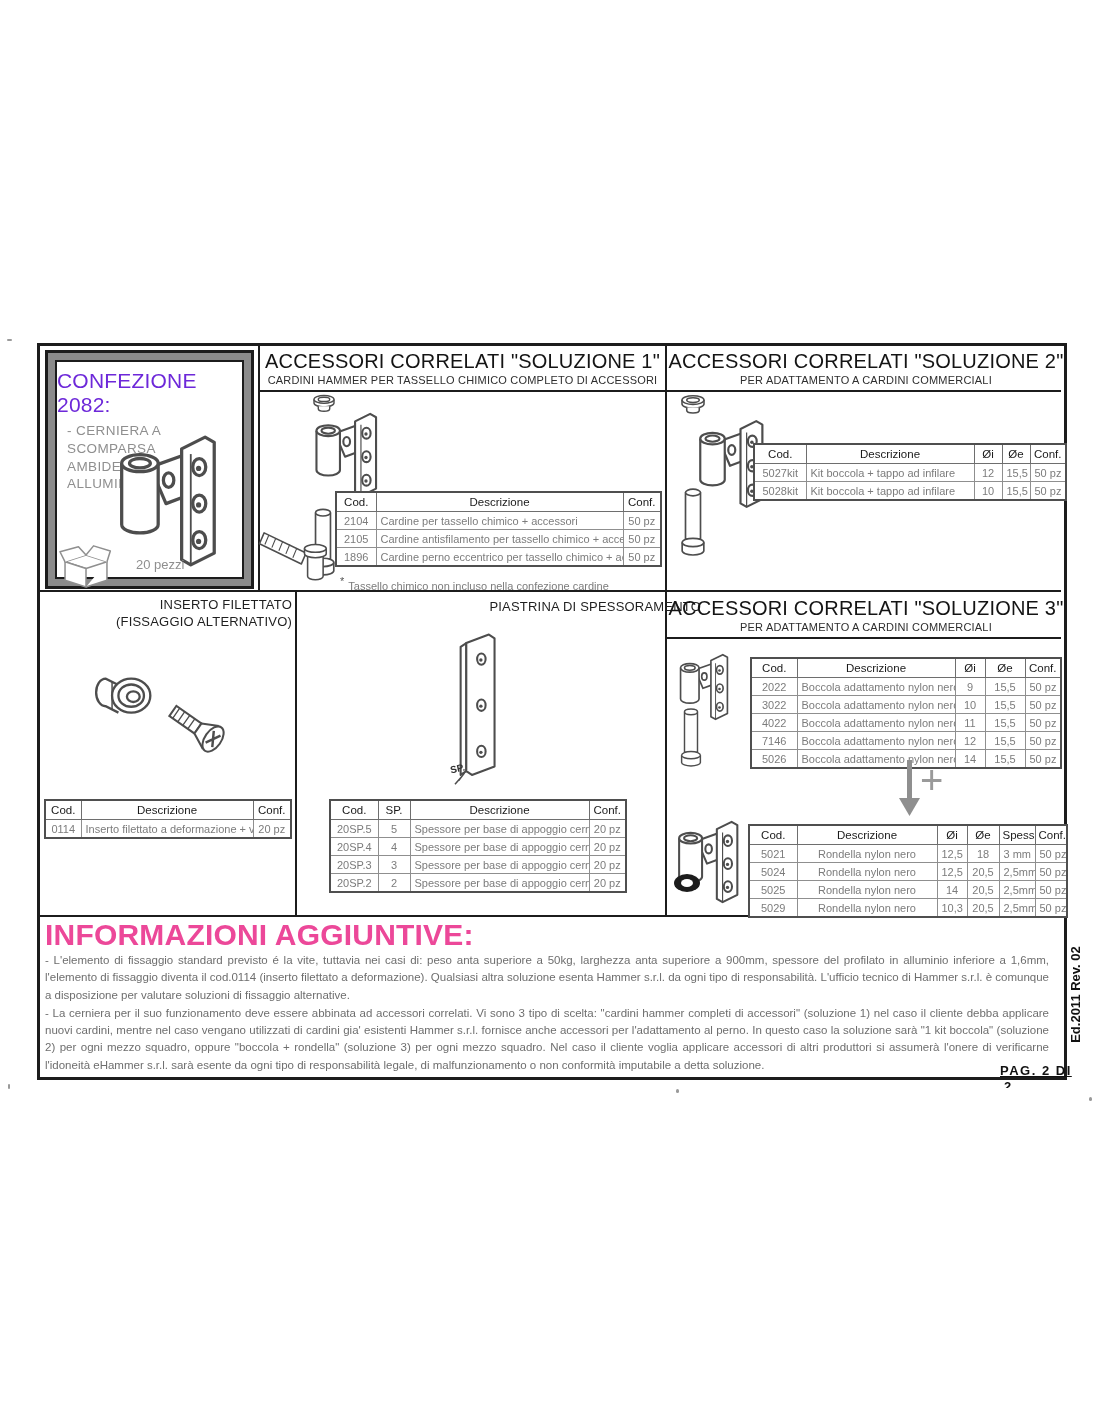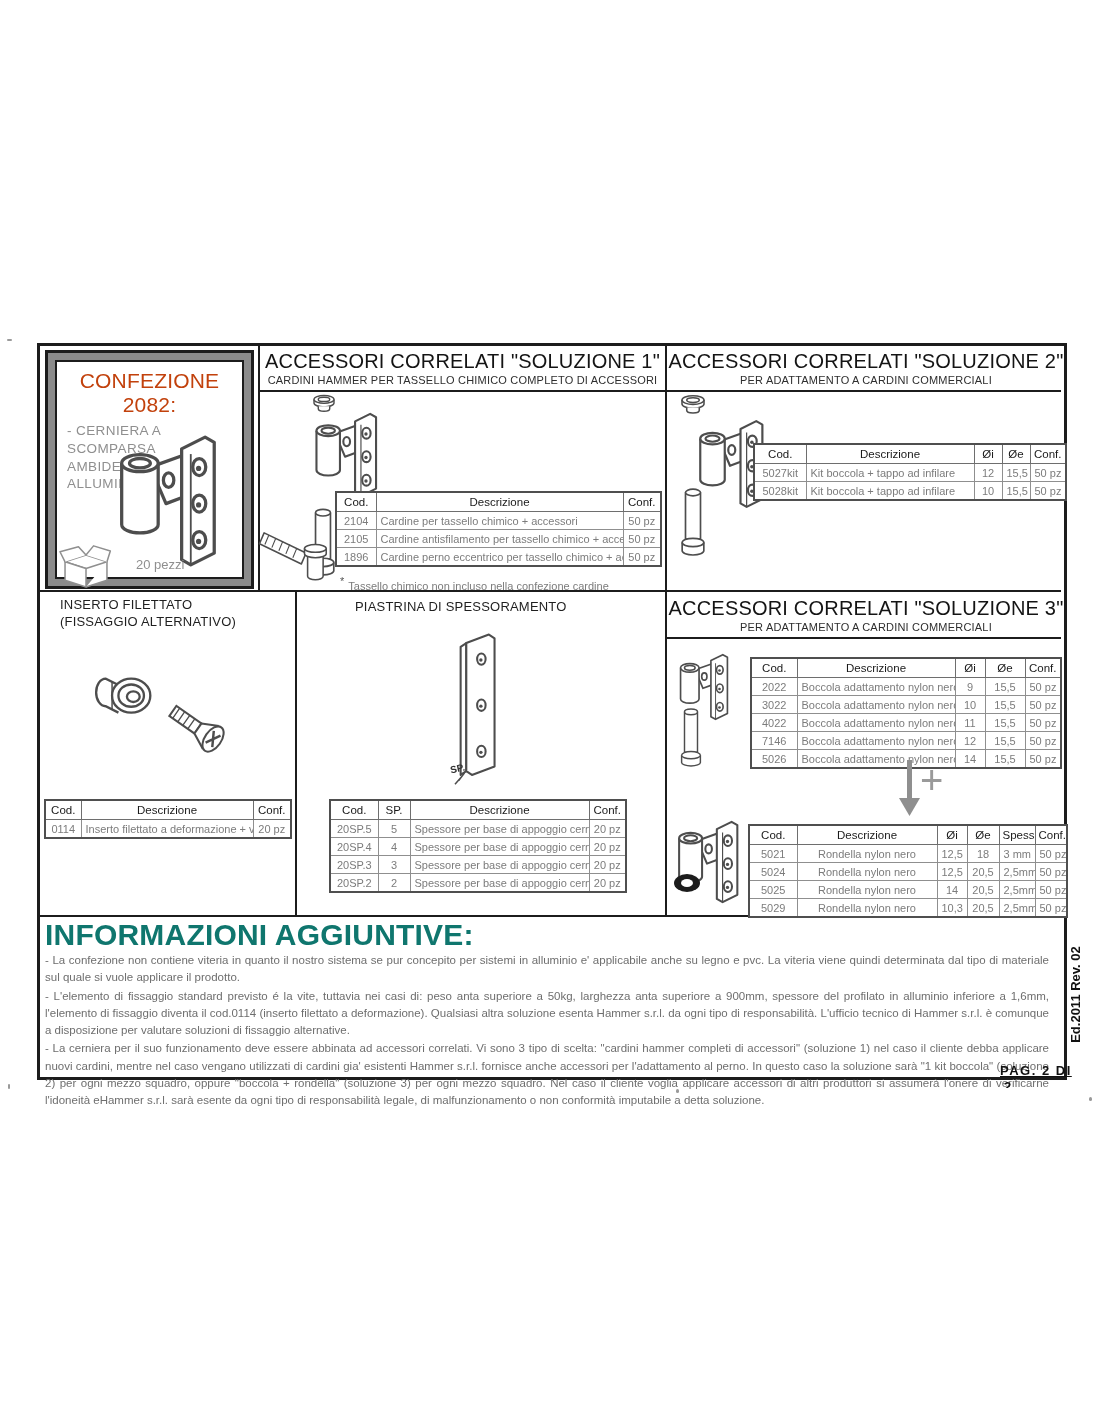--- a/index.html
+++ b/index.html
@@ -5,38 +5,38 @@
   html,body{margin:0;padding:0;background:#ffffff;}
   body{width:1100px;height:1422px;position:relative;font-family:"Liberation Sans",sans-serif;overflow:hidden;}
   .abs{position:absolute;}
   .line{position:absolute;background:#1c1c1c;}
   
   .frame{position:absolute;left:37px;top:343px;width:1024px;height:731px;border:3px solid #1c1c1c;background:#fff;}
   
   .phead{text-align:center;}
   .phead .t1{font-size:20px;color:#141414;letter-spacing:.2px;line-height:1.1;margin-top:5px;}
   .phead .t2{font-size:11px;color:#2e2e2e;margin-top:2px;letter-spacing:.2px;}
-  .sec-title{font-size:13px;color:#1f1f1f;text-align:left;line-height:1.3;letter-spacing:.2px;margin-left:20px;}
+  .sec-title{font-size:13px;color:#1f1f1f;text-align:right;line-height:1.3;letter-spacing:.2px;}
   
   .conf-outer{position:absolute;left:45px;top:350px;width:203px;height:233px;border:3px solid #1c1c1c;background:#fff;}
   .conf-mid{position:absolute;inset:0;border:7px solid #8b8b8b;}
   .conf-inner{position:absolute;inset:0;border:2px solid #1c1c1c;background:#fff;}
-  .conf-title{font-size:21px;color:#c2410c;text-align:center;margin-top:7px;letter-spacing:.2px;}
+  .conf-title{font-size:21px;color:#6d28d9;text-align:left;margin-top:7px;letter-spacing:.2px;}
   .conf-desc{font-size:13.5px;color:#8f8f8f;margin:5px 8px 0 10px;line-height:1.32;letter-spacing:.4px;}
   .conf-qty{font-size:13px;color:#8f8f8f;}
   
   table.spec{border-collapse:collapse;table-layout:fixed;background:#fff;border:2px solid #4f4f4f;}
   table.spec th{border:1px solid #6e6e6e;font-weight:normal;font-size:11.5px;color:#1a1a1a;padding:3px 3px;white-space:nowrap;overflow:hidden;text-align:center;}
   table.spec td{border:1px solid #8f8f8f;font-size:11px;color:#7c7c7c;padding:2.5px 4px;white-space:nowrap;overflow:hidden;}
   td.c{text-align:center;}
   td.l{text-align:left;}
   .footnote{font-size:11px;color:#7c7c7c;}
   .footnote sup{font-size:11px;color:#555;margin-right:4px;}
   
-  .info-title{font-size:30px;font-weight:bold;color:#0f766e;letter-spacing:.2px;}
+  .info-title{font-size:30px;font-weight:bold;color:#ec4899;letter-spacing:.2px;}
   .info-text{font-size:11.5px;color:#6e6e6e;line-height:1.5;text-align:justify;}
   .info-text p{margin:0 0 1px 0;}
   
   .edition{font-size:13px;font-weight:bold;color:#111;white-space:nowrap;transform:rotate(-90deg);transform-origin:center;}
   .pagnum{font-size:13px;font-weight:bold;color:#111;letter-spacing:1.5px;}
   .pagnum2{font-size:13px;font-weight:bold;color:#111;height:9px;overflow:hidden;}
   .plus{font-size:40px;color:#9a9a9a;font-weight:normal;}
   .sp-label{font-size:10px;font-weight:bold;color:#333;}
   .artifact{position:absolute;background:#9a9a9a;border-radius:2px;}
   svg{display:block;}
@@ -450,21 +450,20 @@
     <td class="c">10,3</td>
     <td class="c">20,5</td>
     <td class="c">2,5mm</td>
     <td class="c">50 pz</td>
   </tr>
 </tbody>
   </table>
 
 <div class="abs info-title" style="left:45px;top:918px;">INFORMAZIONI AGGIUNTIVE:</div>
 <div class="abs info-text" style="left:45px;top:952px;width:1004px;">
-  <p>- La confezione non contiene viteria in quanto il nostro sistema se pur concepito per sistemi in alluminio e' applicabile anche su legno e pvc. La viteria viene quindi determinata dal tipo di materiale sul quale si vuole applicare il prodotto.</p>
   <p>- L'elemento di fissaggio standard previsto é la vite, tuttavia nei casi di: peso anta superiore a 50kg, larghezza anta superiore a 900mm, spessore del profilato in alluminio inferiore a 1,6mm, l'elemento di fissaggio diventa il cod.0114 (inserto filettato a deformazione). Qualsiasi altra soluzione esenta Hammer s.r.l. da ogni tipo di responsabilità. L'ufficio tecnico di Hammer s.r.l. è comunque a disposizione per valutare soluzioni di fissaggio alternative.</p>
   <p>- La cerniera per il suo funzionamento deve essere abbinata ad accessori correlati. Vi sono 3 tipo di scelta: "cardini hammer completi di accessori" (soluzione 1) nel caso il cliente debba applicare nuovi cardini, mentre nel caso vengano utilizzati di cardini gia' esistenti Hammer s.r.l. fornisce anche accessori per l'adattamento al perno. In questo caso la soluzione sarà  "1 kit boccola" (soluzione 2) per ogni mezzo squadro, oppure "boccola + rondella" (soluzione 3) per ogni mezzo squadro. Nel caso il cliente voglia applicare accessori di altri produttori si assumerà l'onere di verificarne l'idoneità eHammer s.r.l. sarà esente da ogni tipo di responsabilità legale, di malfunzionamento o non conformità imputabile a detta soluzione.</p>
 </div>
 
 <div class="abs edition" style="left:1010px;top:987px;width:130px;text-align:center;">Ed.2011 Rev. 02</div>
 <div class="abs pagnum" style="left:1000px;top:1063px;text-decoration:underline;">PAG. 2 DI</div>
 <div class="abs pagnum2" style="left:1004px;top:1079px;">2</div>
 
 <div class="artifact" style="left:7px;top:339px;width:5px;height:2px;"></div>
 <div class="artifact" style="left:8px;top:1084px;width:2px;height:5px;"></div>

